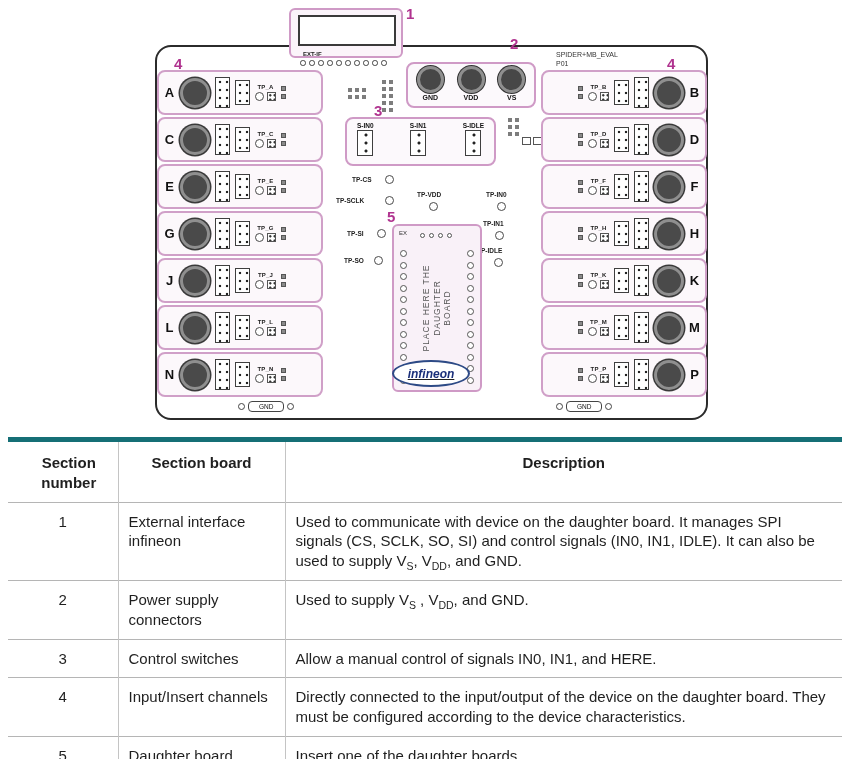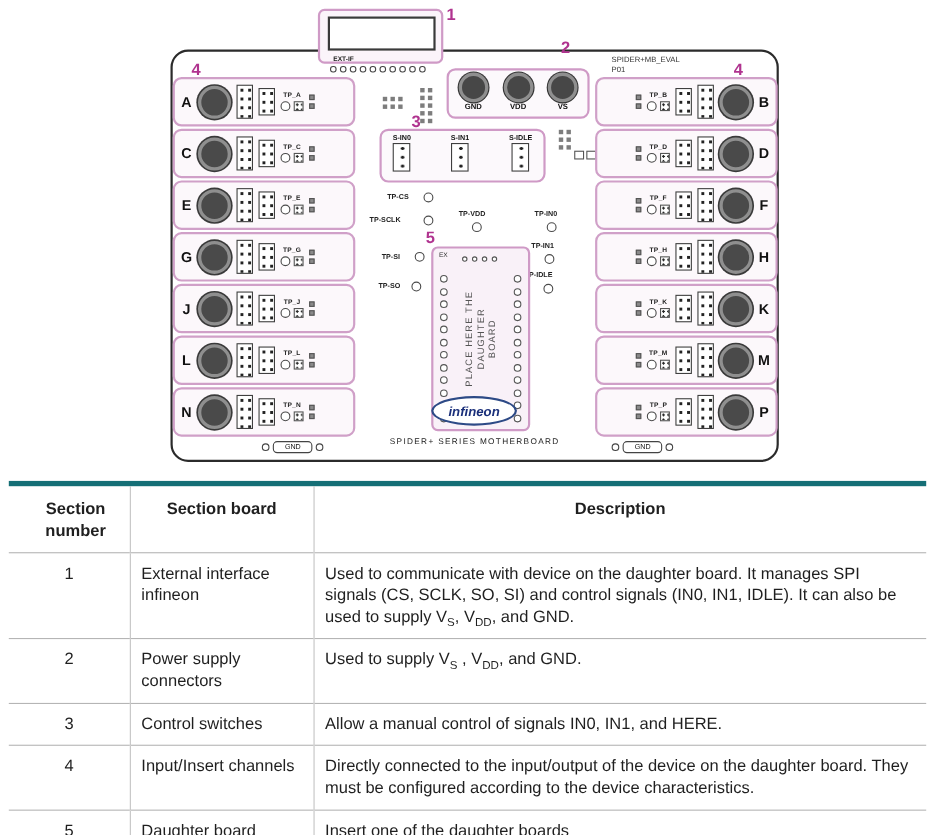--- a/index.html
+++ b/index.html
@@ -53,21 +53,21 @@
   .socket{position:absolute;left:392px;top:224px;width:90px;height:168px;border:2px solid #cf9ac6;border-radius:6px;background:#f9f1f8;z-index:4;}
   .socket-corner{position:absolute;left:5px;top:4px;font-size:6px;color:#333;}
   .socket-pins-top{position:absolute;left:26px;top:7px;display:flex;gap:4px;}
   .socket-col{position:absolute;top:24px;display:flex;flex-direction:column;gap:4.5px;}
   #socket-pins-left{left:6px;}
   #socket-pins-right{right:6px;}
   .socket-pin{width:7px;height:7px;border-radius:50%;border:1px solid #555;background:#fff;}
   .socket-pin.sm{width:5px;height:5px;}
   .socket-text{position:absolute;left:50%;top:50%;width:92px;transform:translate(-50%,-50%) rotate(-90deg);font-size:8.5px;letter-spacing:1px;text-align:center;color:#555;line-height:1.25;}
 
-  .logo{position:absolute;left:392px;top:360px;width:78px;height:27px;border:2px solid #2d4a86;border-radius:50%;display:flex;align-items:center;justify-content:center;background:#fff;z-index:4;}
+  .logo{position:absolute;left:392px;top:360px;width:78px;height:27px;border:2px solid #2d4a86;border-radius:50%;display:flex;align-items:center;justify-content:center;background:#fff;z-index:4;text-decoration:underline;}
   .logo span{font-size:12px;font-style:italic;font-weight:bold;color:#1a2f7a;}
   .board-title{position:absolute;left:155px;top:397px;width:553px;text-align:center;font-size:7.5px;letter-spacing:1.2px;color:#222;z-index:4;}
 
   .gnd{position:absolute;top:401px;display:flex;align-items:center;gap:3px;z-index:4;}
   #gnd-left{left:238px;}
   #gnd-right{left:556px;}
   .gnd .dot{width:7px;height:7px;border-radius:50%;border:1px solid #444;background:#fff;}
   .gnd .lbl{border:1px solid #444;border-radius:4px;font-size:6.5px;padding:1px 10px;color:#111;background:#fff;}
 
   .smd-grid{position:absolute;display:grid;gap:3px;z-index:3;}
@@ -483,21 +483,20 @@
       <div class="smd-cell"></div>
       <div class="smd-cell"></div>
       <div class="smd-cell"></div>
     </div>
   <div class="white-box" style="left:522px;top:137px;"></div>
   <div class="white-box" style="left:533px;top:137px;"></div>
 
   <div class="logo">
     <span>infineon</span>
   </div>
-  <div class="board-title">SPIDER+ SERIES MOTHERBOARD</div>
 
   <div class="gnd" id="gnd-left">
     <div class="dot"></div>
     <span class="lbl">GND</span>
     <div class="dot"></div>
   </div>
   <div class="gnd" id="gnd-right">
     <div class="dot"></div>
     <span class="lbl">GND</span>
     <div class="dot"></div>

